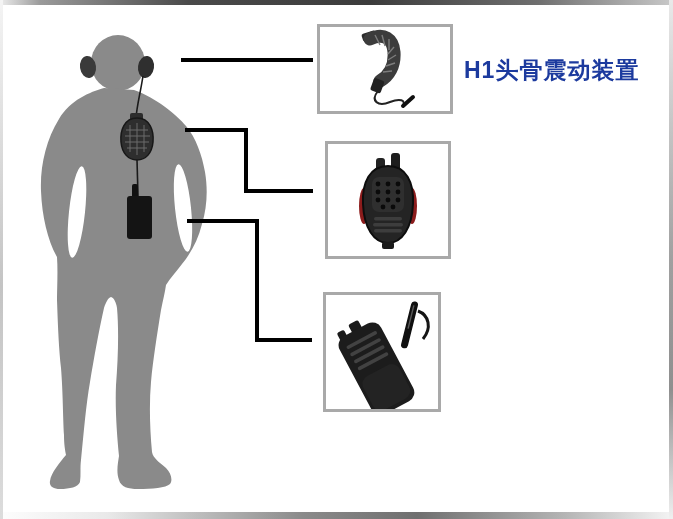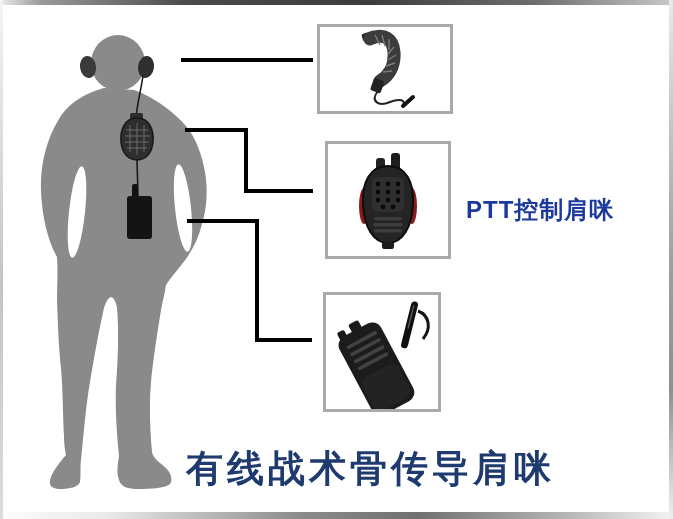--- a/index.html
+++ b/index.html
@@ -205,17 +205,16 @@
           <rect x="34" y="40" width="34" height="3.6" rx="1.8"></rect>
           <rect x="34" y="48" width="34" height="3.6" rx="1.8"></rect>
           <rect x="34" y="56" width="34" height="3.6" rx="1.8"></rect>
           <rect x="34" y="64" width="34" height="3.6" rx="1.8"></rect>
         </g>
         <rect x="30" y="76" width="41" height="38" rx="9" fill="#232323"></rect>
       </g>
     </svg>
   </div>
 
-  <div class="product-label label-2">PTT控制肩咪</div>
-
-  <div class="main-title">有线战术骨传导肩咪</div>
+  <div class="product-label label-1">H1头骨震动装置</div>
+
 
 </div>
 
 </body></html>

